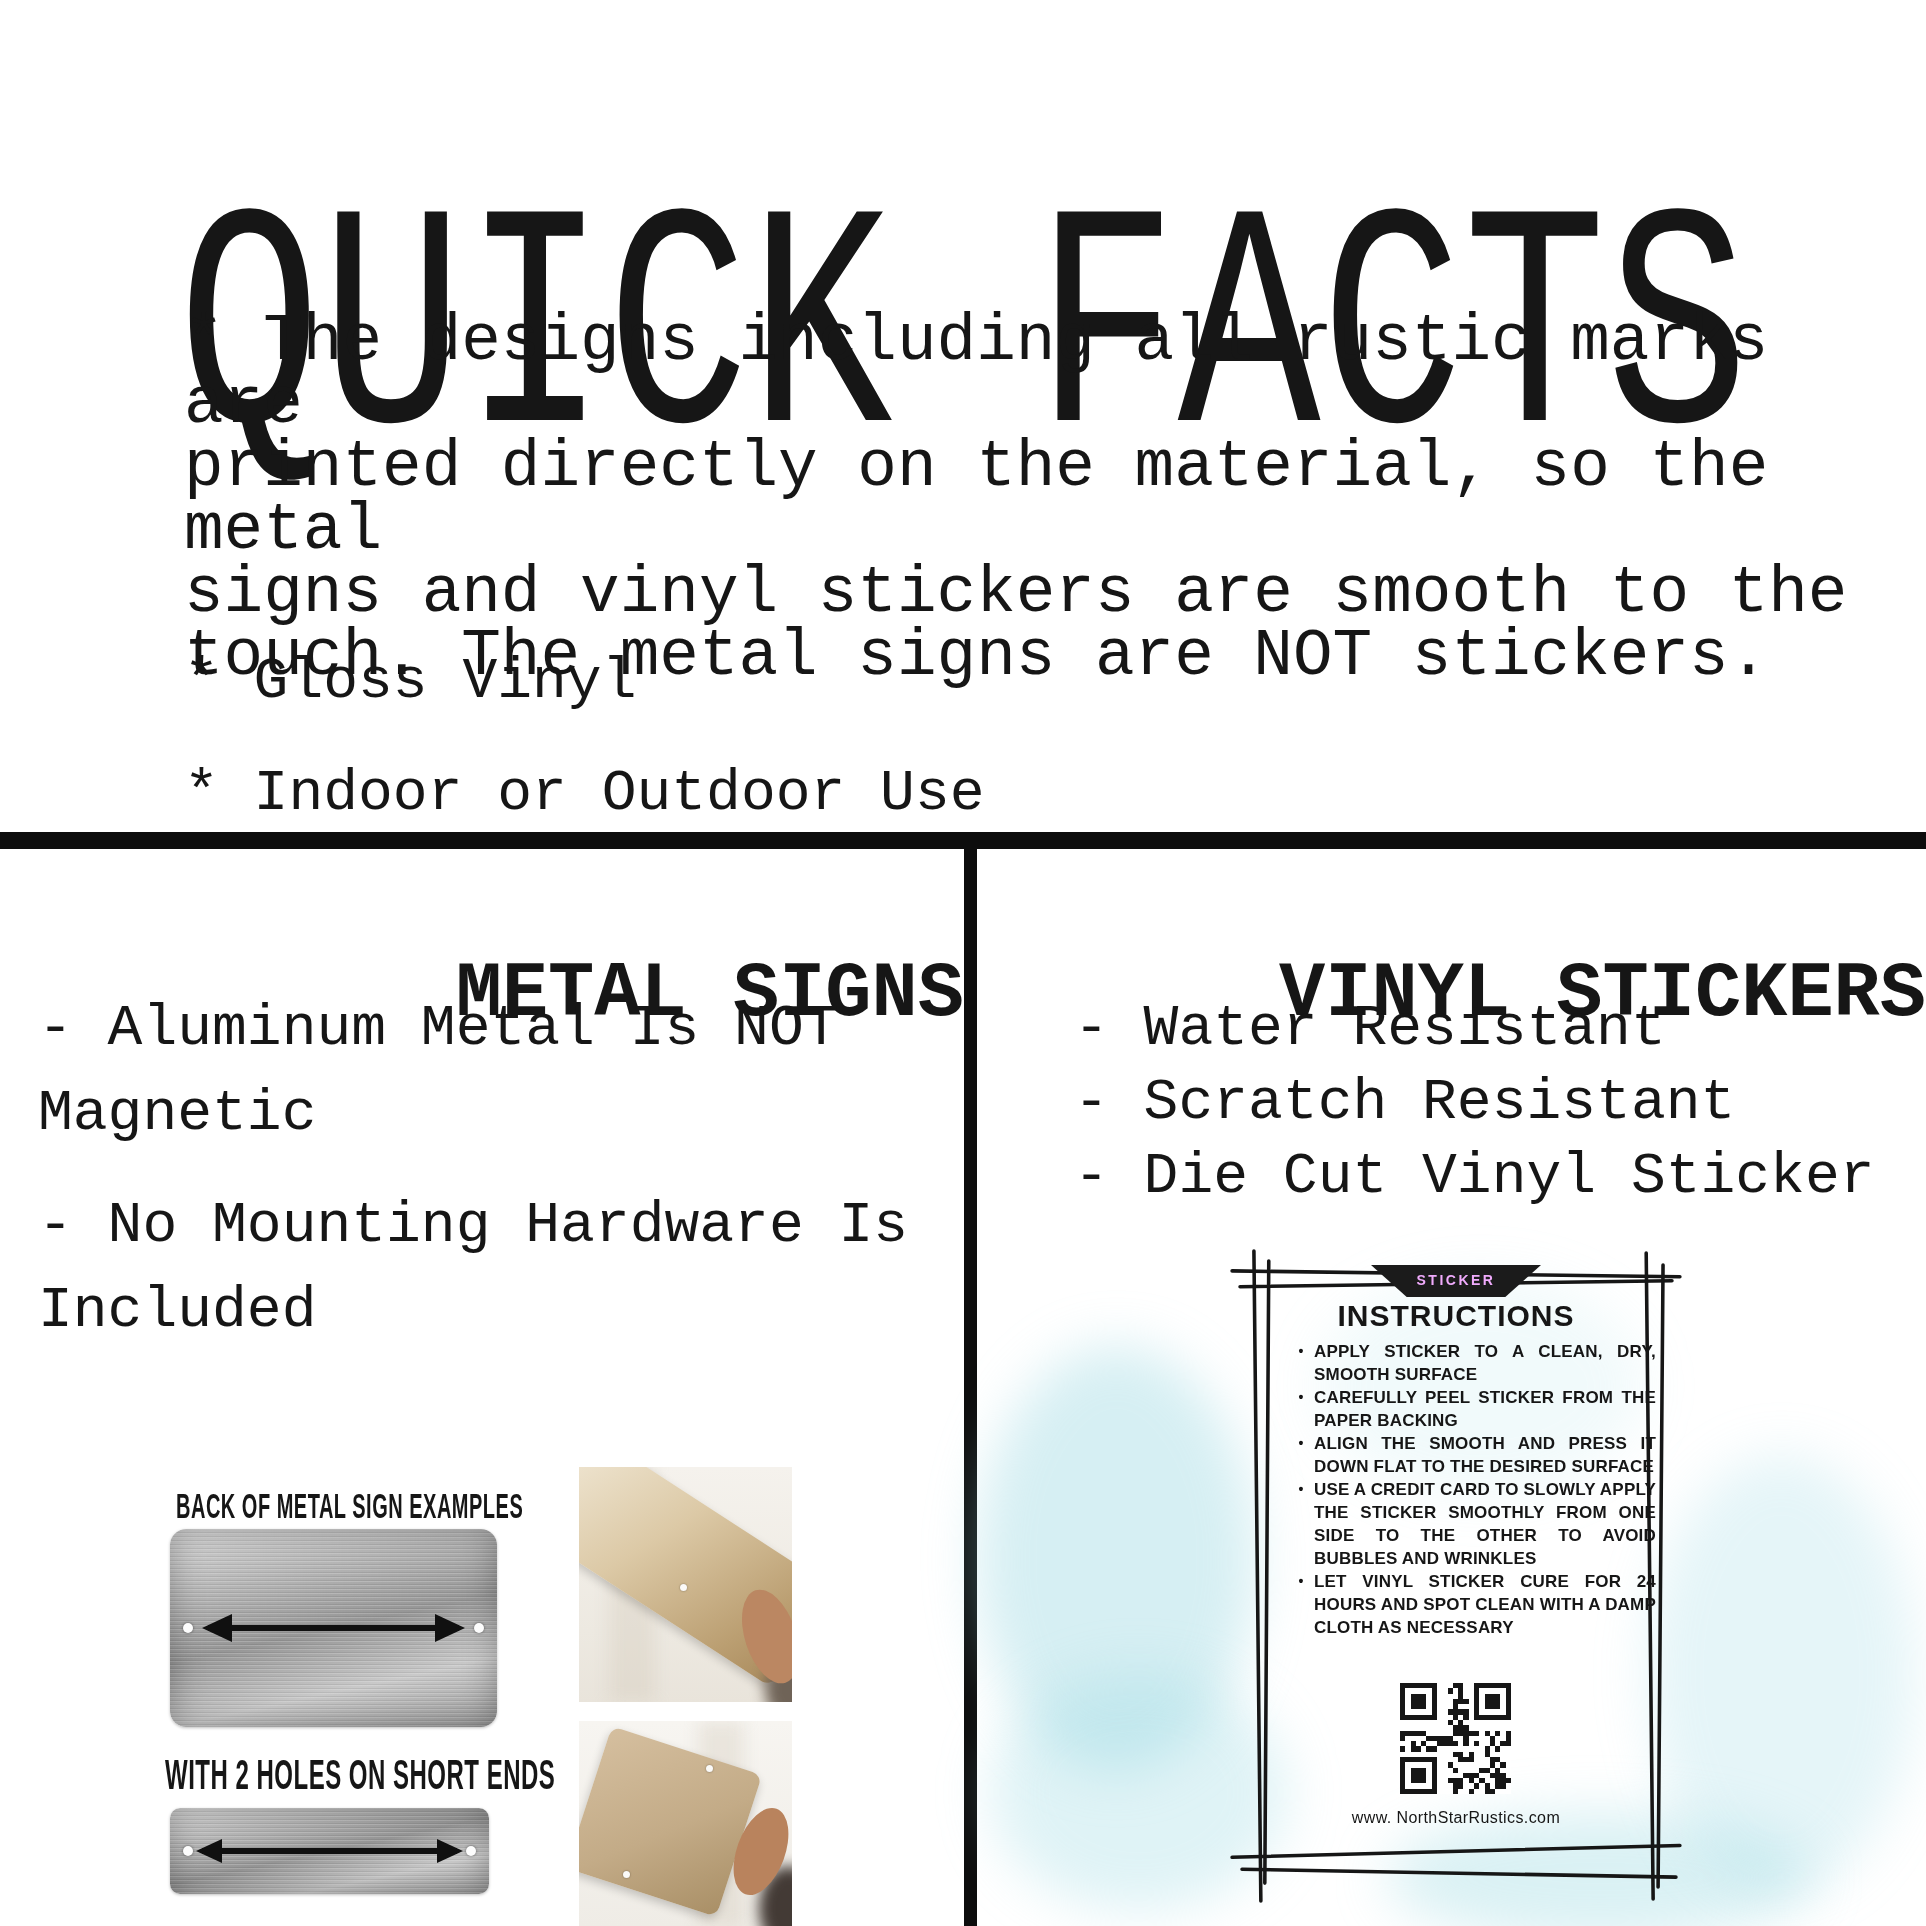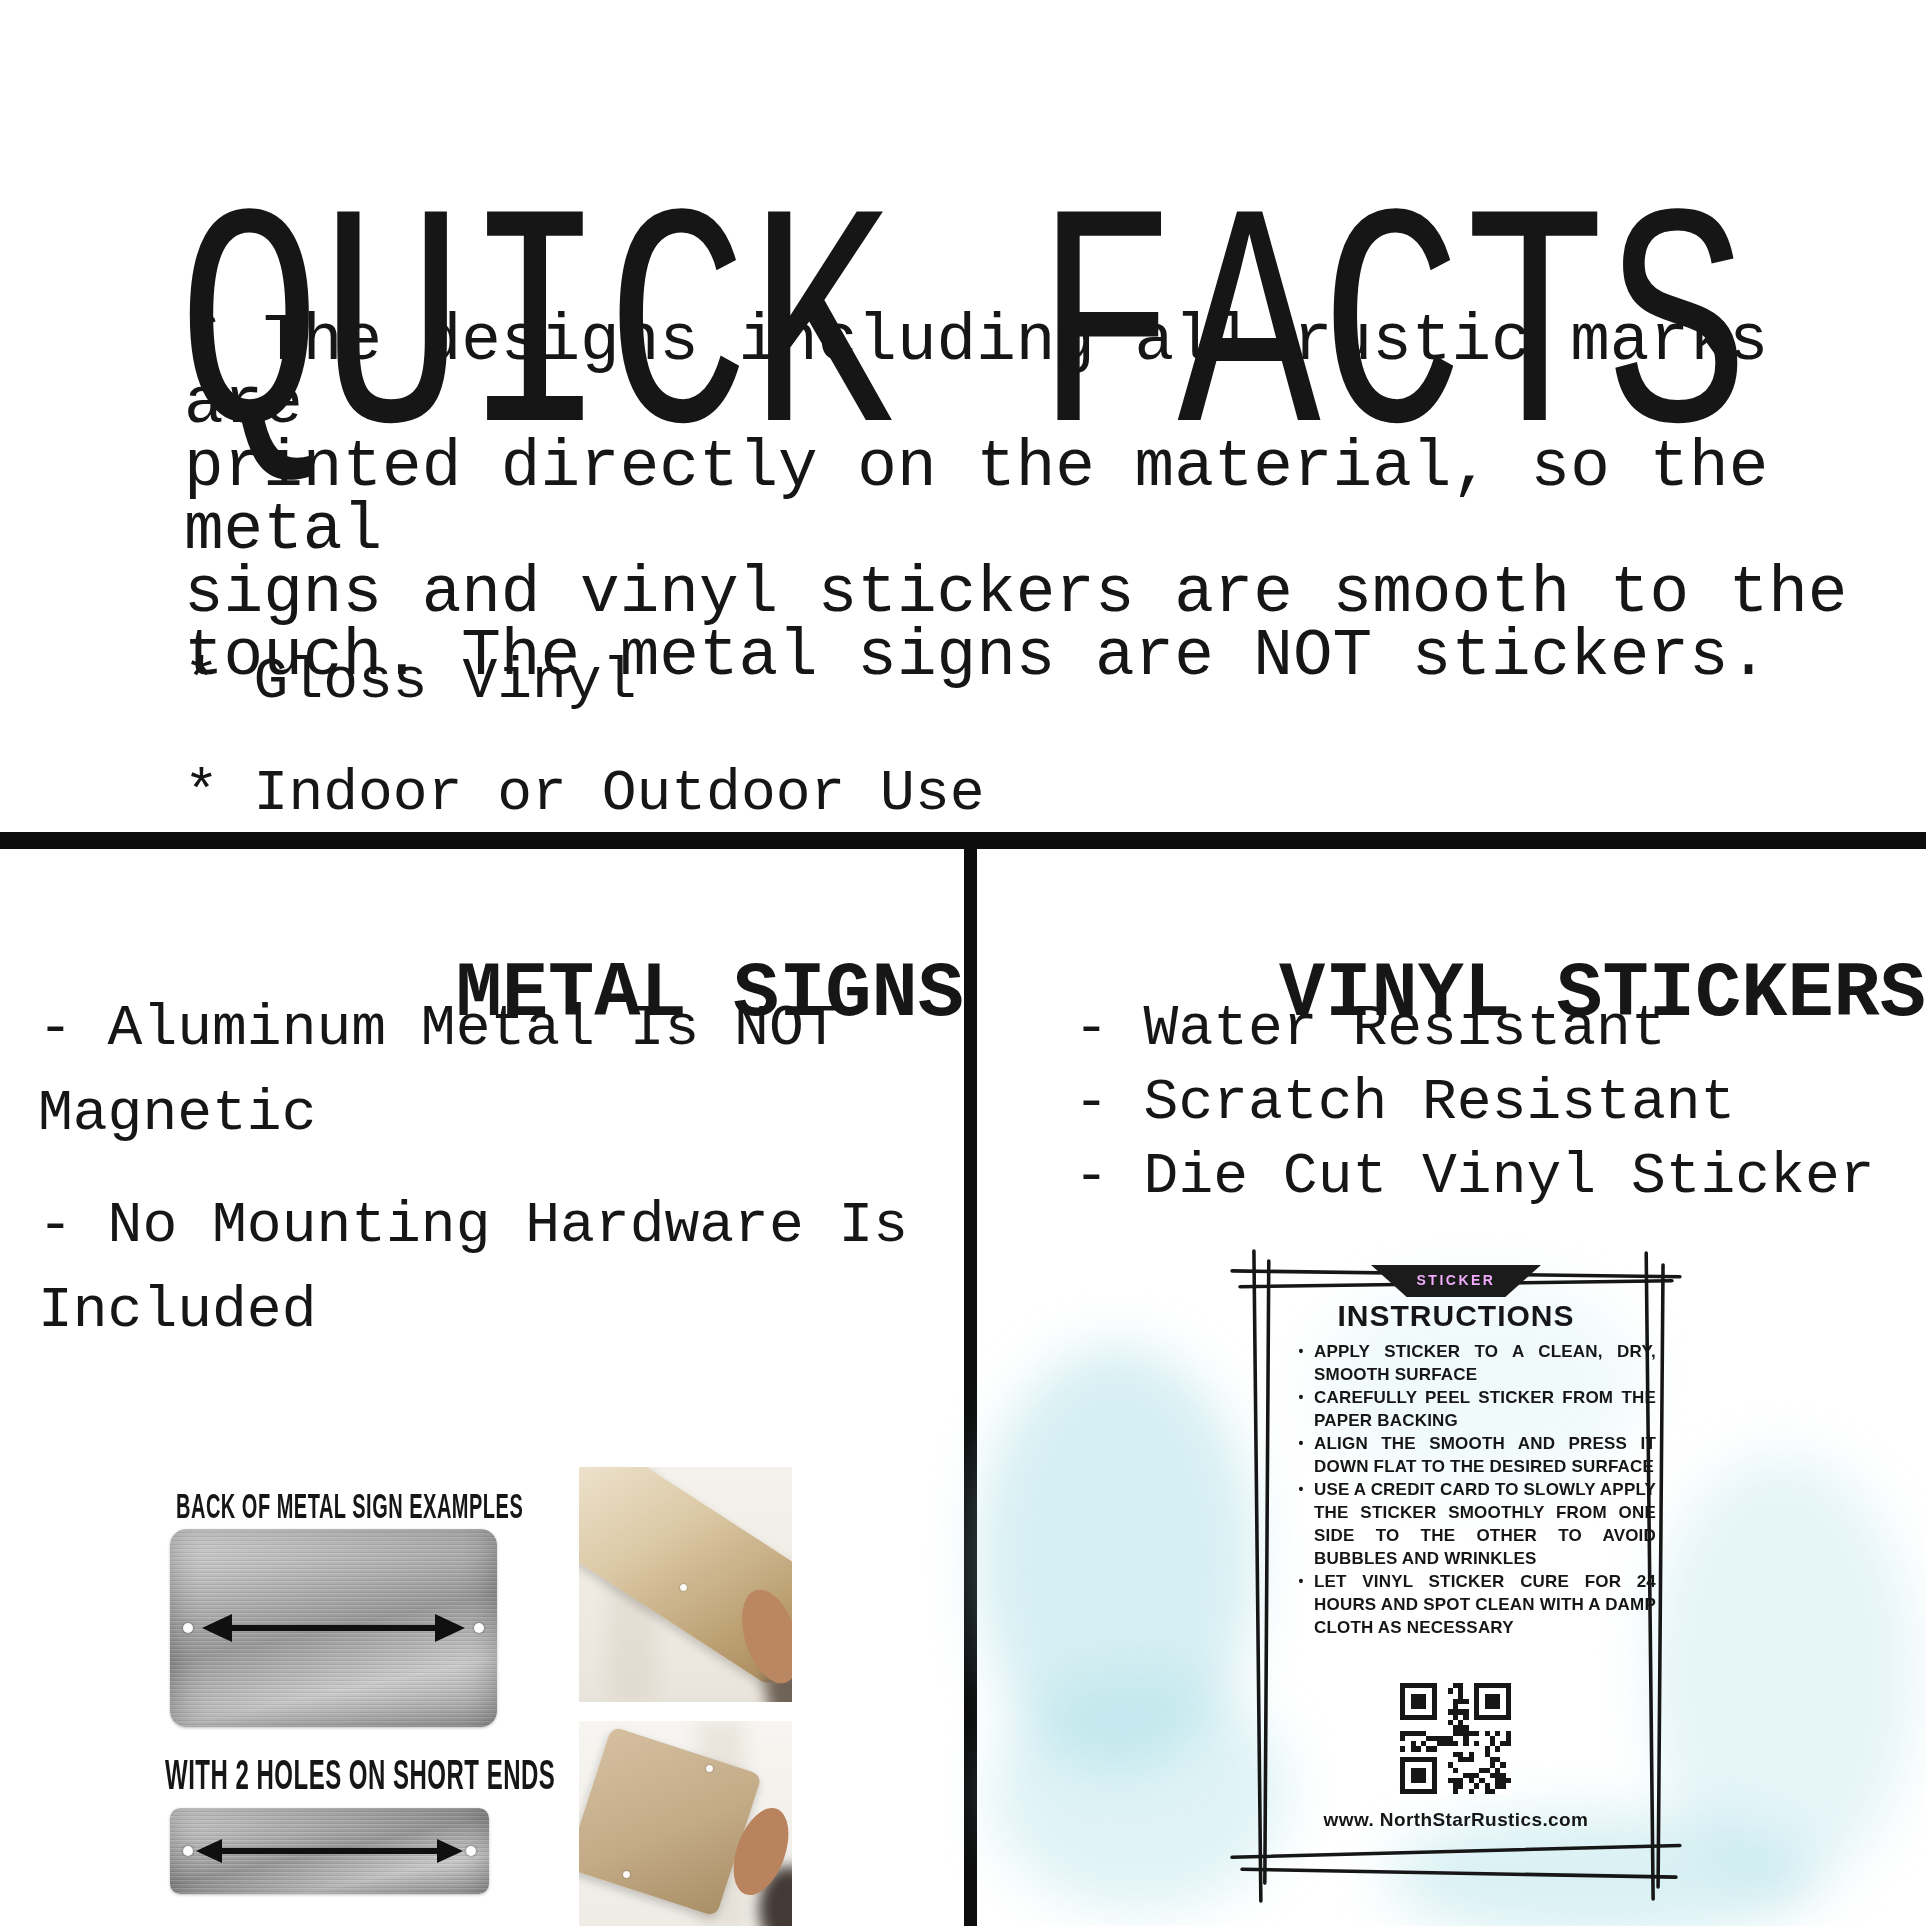--- a/index.html
+++ b/index.html
@@ -99,21 +99,21 @@
     width:170px;height:32px;background:#1b1b1b;color:#f0abfc;
     clip-path:polygon(0 0,100% 0,79% 100%,21% 100%);
     text-align:center;font-weight:bold;font-size:14px;letter-spacing:2.5px;line-height:30px;
   }
   .card-heading{position:absolute;top:40px;left:0;width:100%;text-align:center;font-weight:bold;font-size:30px;letter-spacing:1px;}
   .bullets{position:absolute;top:81px;left:50px;width:368px;font-size:17px;font-weight:bold;line-height:23px;}
   .bullet{display:flex;}
   .bullet .dot{flex:none;width:26px;text-align:center;font-size:14px;}
   .bullet .txt{flex:1;text-align:justify;text-align-last:left;letter-spacing:0.2px;}
   .qr{position:absolute;top:424px;left:162px;width:111px;height:111px;background:#fff;}
-  .website{position:absolute;top:550px;left:0;width:100%;text-align:center;font-weight:bold;font-size:19px;letter-spacing:0.4px;}
+  .website{position:absolute;top:550px;left:0;width:100%;text-align:center;font-weight:normal;font-size:16px;letter-spacing:0.4px;}
 </style>
 </head>
 <body>
 
 <div class="page">
 
   <h1 class="title">QUICK FACTS</h1>
 
   <div class="intro">* The designs including all rustic marks are
 printed directly on the material, so the metal

